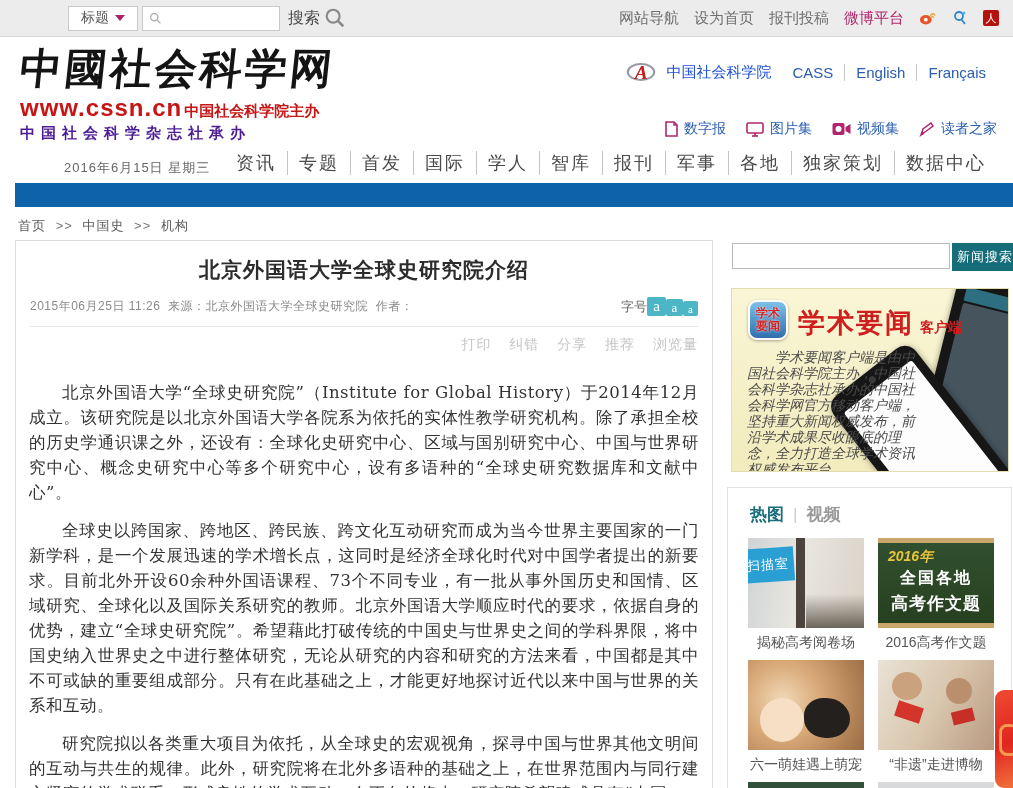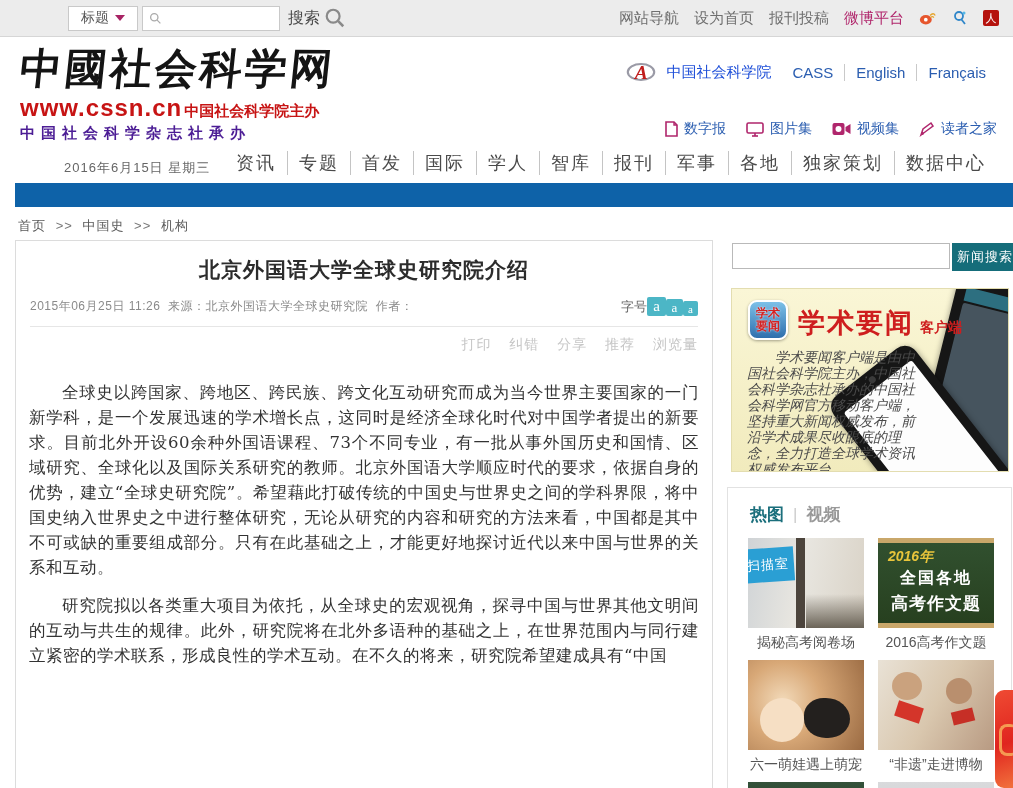--- a/index.html
+++ b/index.html
@@ -299,20 +299,21 @@
       </span>
     </div>
     <div class="a-tools">
       <span>打印</span>
       <span>纠错</span>
       <span>分享</span>
       <span>推荐</span>
       <span>浏览量</span>
     </div>
     <div class="a-body">
+      <p>北京外国语大学“全球史研究院”（Institute for Global History）于2014年12月成立。该研究院是以北京外国语大学各院系为依托的实体性教学研究机构。除了承担全校的历史学通识课之外，还设有：全球化史研究中心、区域与国别研究中心、中国与世界研究中心、概念史研究中心等多个研究中心，设有多语种的“全球史研究数据库和文献中心”。</p>
       <p>全球史以跨国家、跨地区、跨民族、跨文化互动研究而成为当今世界主要国家的一门新学科，是一个发展迅速的学术增长点，这同时是经济全球化时代对中国学者提出的新要求。目前北外开设60余种外国语课程、73个不同专业，有一批从事外国历史和国情、区域研究、全球化以及国际关系研究的教师。北京外国语大学顺应时代的要求，依据自身的优势，建立“全球史研究院”。希望藉此打破传统的中国史与世界史之间的学科界限，将中国史纳入世界史之中进行整体研究，无论从研究的内容和研究的方法来看，中国都是其中不可或缺的重要组成部分。只有在此基础之上，才能更好地探讨近代以来中国与世界的关系和互动。</p>
       <p>研究院拟以各类重大项目为依托，从全球史的宏观视角，探寻中国与世界其他文明间的互动与共生的规律。此外，研究院将在北外多语种的基础之上，在世界范围内与同行建立紧密的学术联系，形成良性的学术互动。在不久的将来，研究院希望建成具有“中国</p>
     </div>
   </div>
 
   <div class="sb-search">
     <input class="sb-input" value="" style="">
     <button class="sb-btn">新闻搜索</button>
   </div>
 

